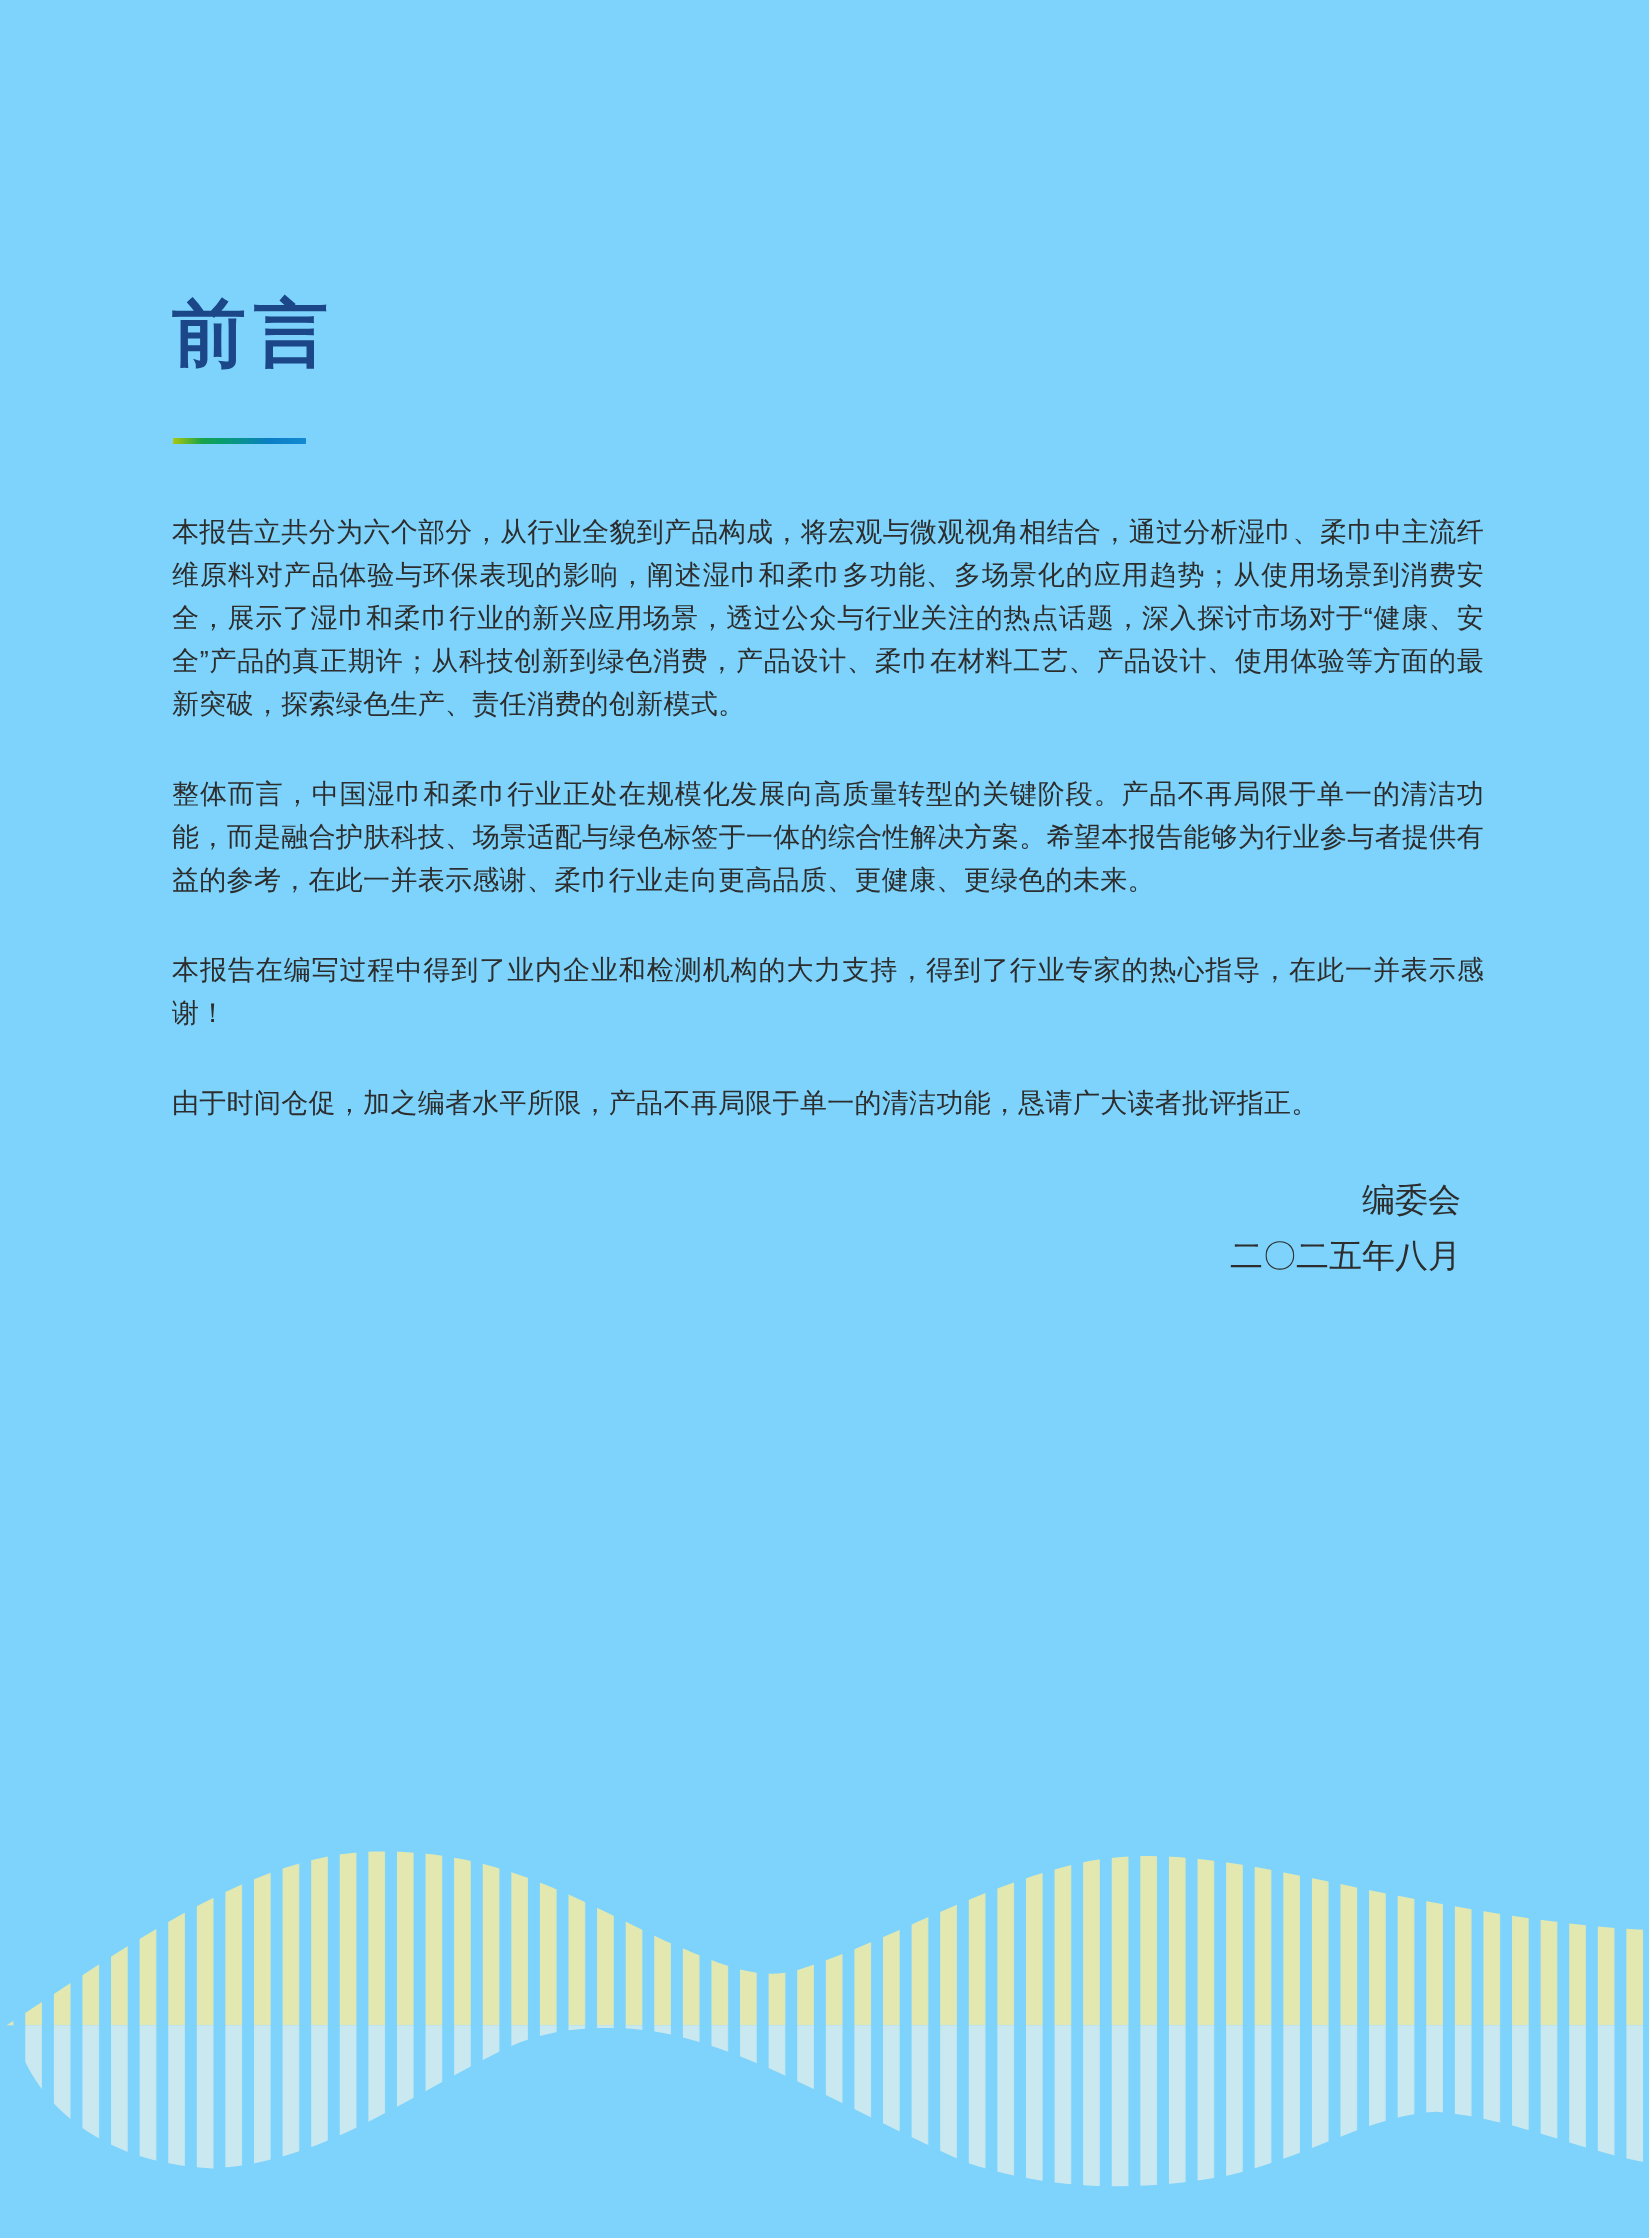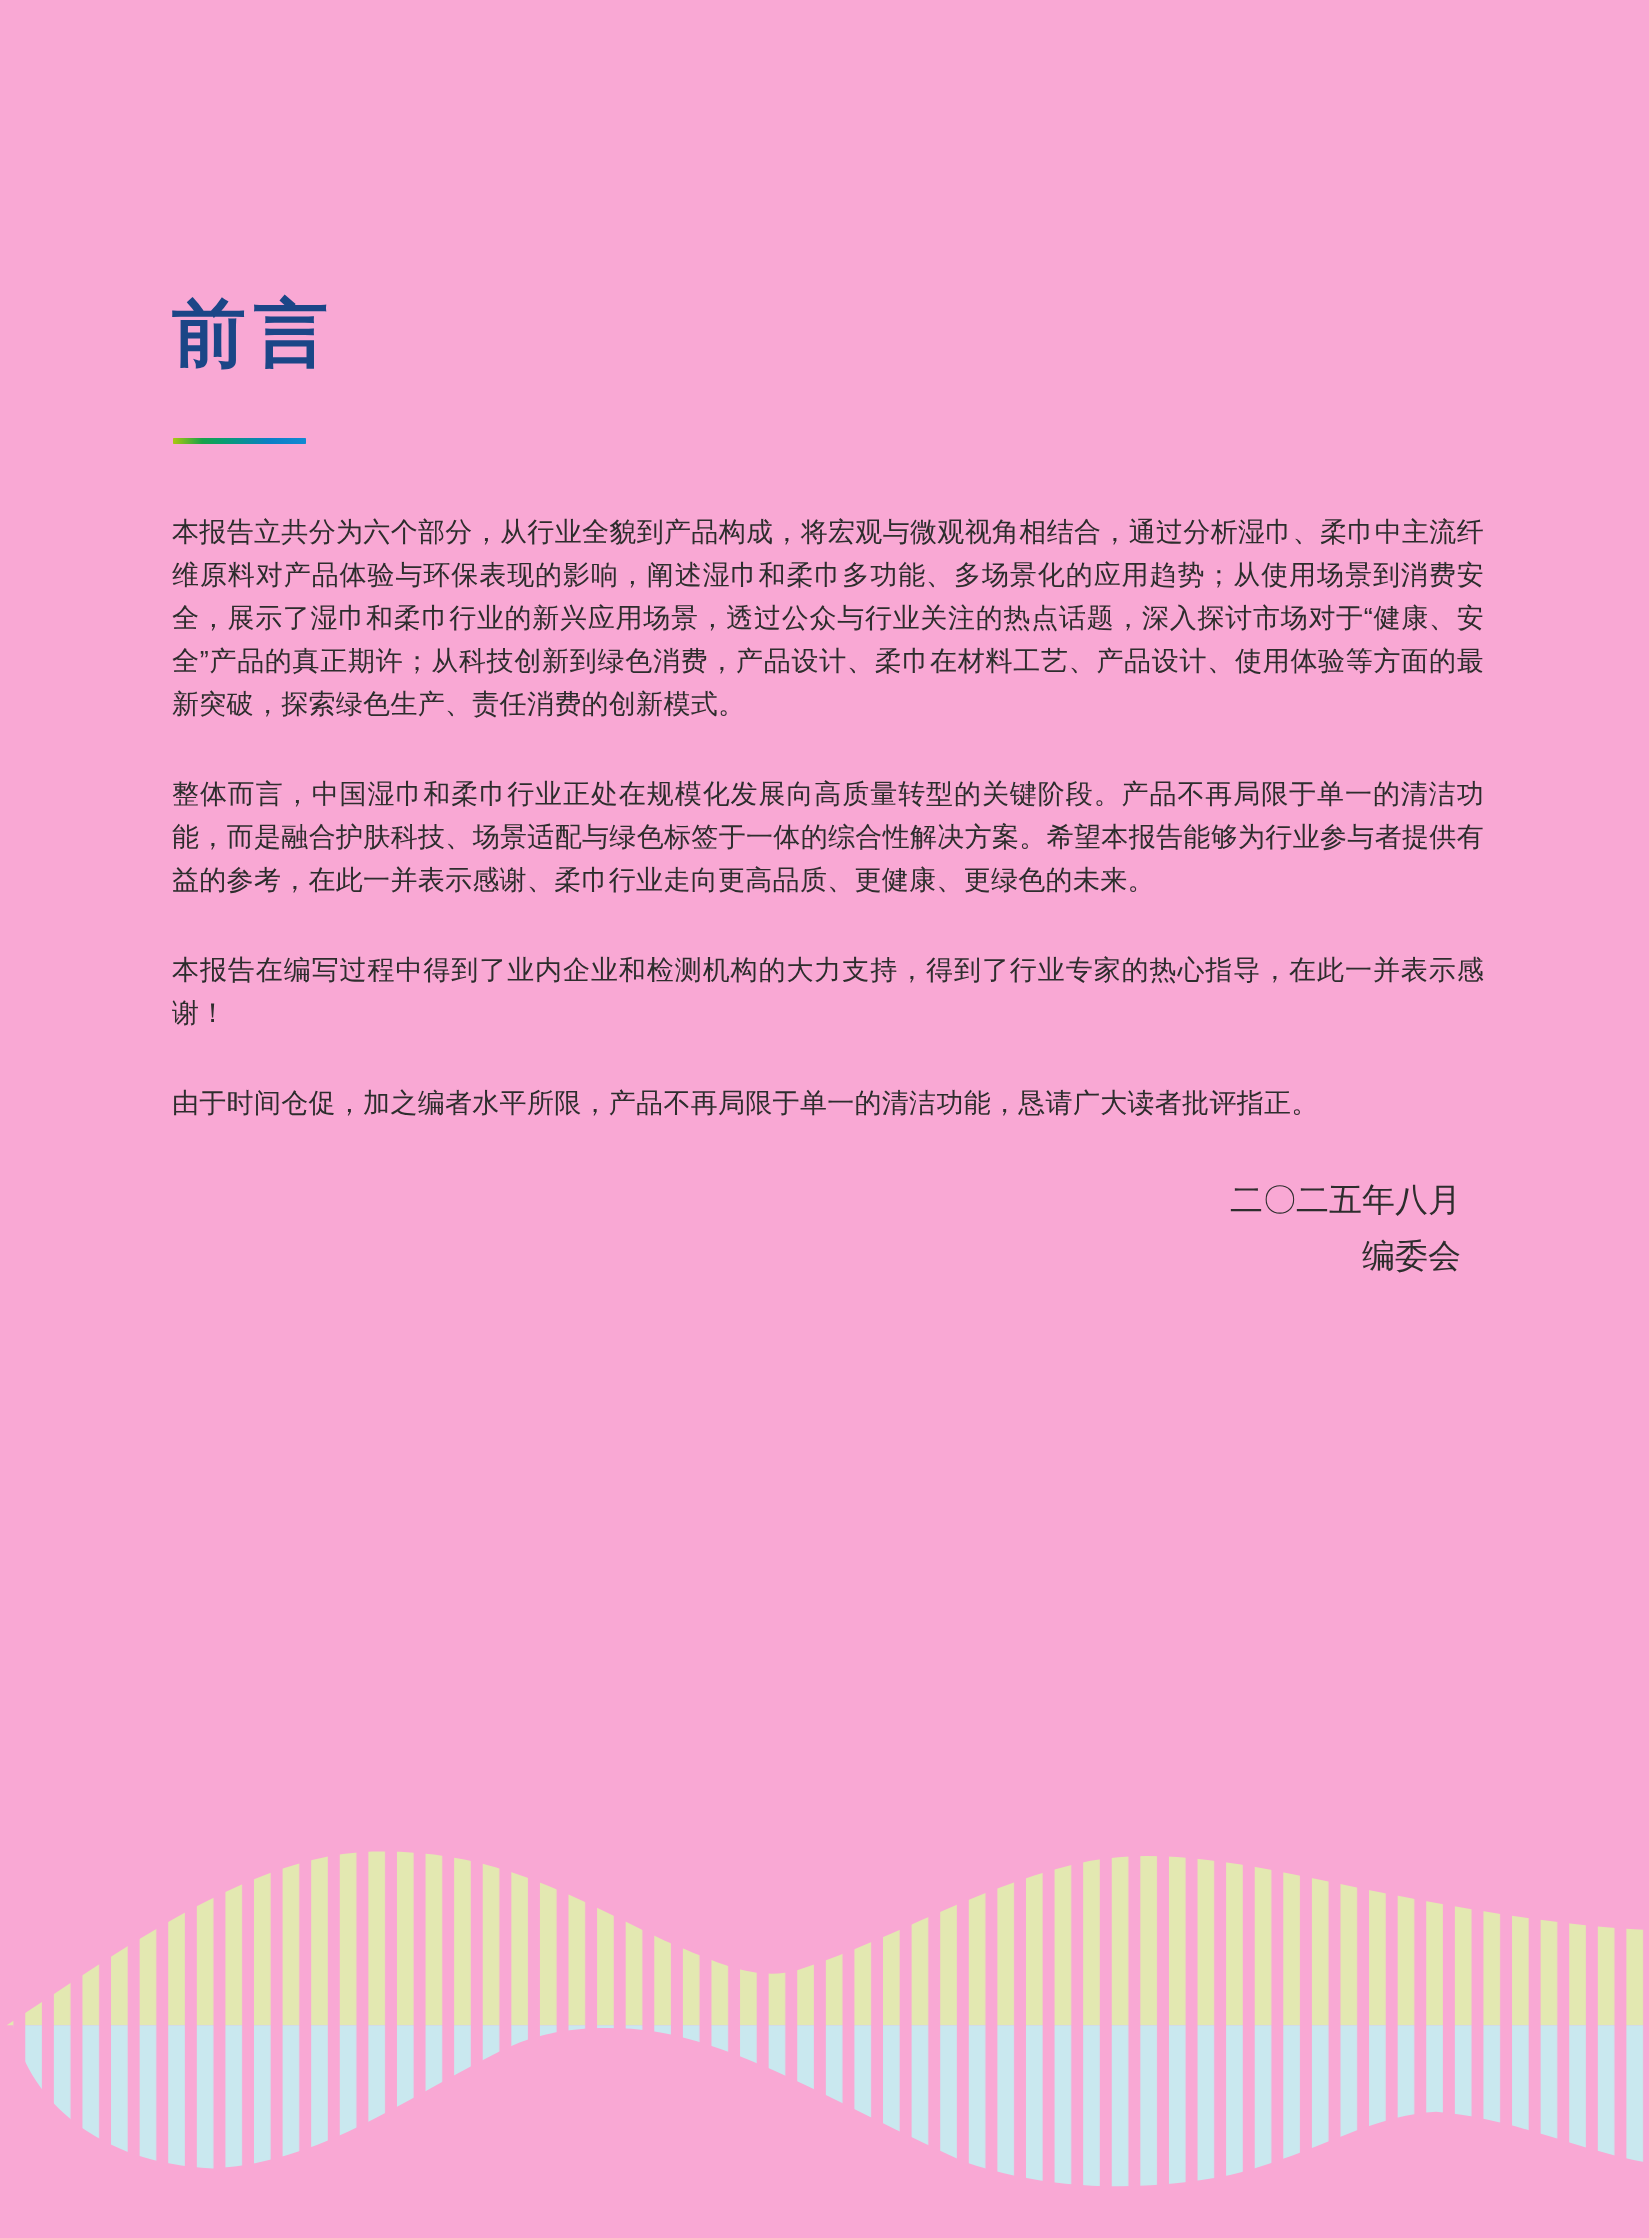--- a/index.html
+++ b/index.html
@@ -1,18 +1,18 @@
 <!DOCTYPE html>
 <html style="font-size:10.6px"><head>
 <meta charset="utf-8">
 <style>
   html,body{margin:0;padding:0;background:#ffffff;}
   body{width:1649px;height:2239px;position:relative;overflow:hidden;
        font-family:"Liberation Sans",sans-serif;}
-  .page{position:absolute;inset:0;background:#f9a8d4;}
+  .page{position:absolute;inset:0;background:#7dd3fc;}
   .content{position:absolute;left:172px;top:293px;width:1312px;}
   .title{color:#1B4687;font-size:74px;font-weight:bold;line-height:1.1;
          letter-spacing:8px;margin:0;}
   .divider{width:133px;height:6px;margin:64px 0 0 1.3px;border-radius:0.7px;
            background:linear-gradient(90deg,#aac80f 0%,#18a24a 22%,#089d71 38%,
                       #0b7ec5 72%,#1289d2 100%);}
   .bodytext{margin-top:67px;color:#2d2d2d;}
   .bodytext p{font-size:27px;line-height:43px;text-align:justify;
               letter-spacing:0.3px;margin:0 0 47px 0;}
   .signature{margin-top:28px;text-align:right;padding-right:23px;
@@ -31,22 +31,22 @@
     <div class="divider"></div>
 
     <div class="bodytext">
       <p>本报告立共分为六个部分，从行业全貌到产品构成，将宏观与微观视角相结合，通过分析湿巾、柔巾中主流纤维原料对产品体验与环保表现的影响，阐述湿巾和柔巾多功能、多场景化的应用趋势；从使用场景到消费安全，展示了湿巾和柔巾行业的新兴应用场景，透过公众与行业关注的热点话题，深入探讨市场对于“健康、安全”产品的真正期许；从科技创新到绿色消费，产品设计、柔巾在材料工艺、产品设计、使用体验等方面的最新突破，探索绿色生产、责任消费的创新模式。</p>
       <p>整体而言，中国湿巾和柔巾行业正处在规模化发展向高质量转型的关键阶段。产品不再局限于单一的清洁功能，而是融合护肤科技、场景适配与绿色标签于一体的综合性解决方案。希望本报告能够为行业参与者提供有益的参考，在此一并表示感谢、柔巾行业走向更高品质、更健康、更绿色的未来。</p>
       <p>本报告在编写过程中得到了业内企业和检测机构的大力支持，得到了行业专家的热心指导，在此一并表示感谢！</p>
       <p>由于时间仓促，加之编者水平所限，产品不再局限于单一的清洁功能，恳请广大读者批评指正。</p>
     </div>
 
     <div class="signature">
+      <div>编委会</div>
       <div>二〇二五年八月</div>
-      <div>编委会</div>
     </div>
 
   </div>
 
   <svg class="wave" viewBox="0 0 2480 700" preserveAspectRatio="none" xmlns="http://www.w3.org/2000/svg">
     <defs>
       <pattern id="stripes" width="43" height="700" patternUnits="userSpaceOnUse" patternTransform="translate(-5,0)">
         <rect x="0" y="0" width="25" height="700" fill="#ffffff"></rect>
       </pattern>
       <mask id="barmask">

